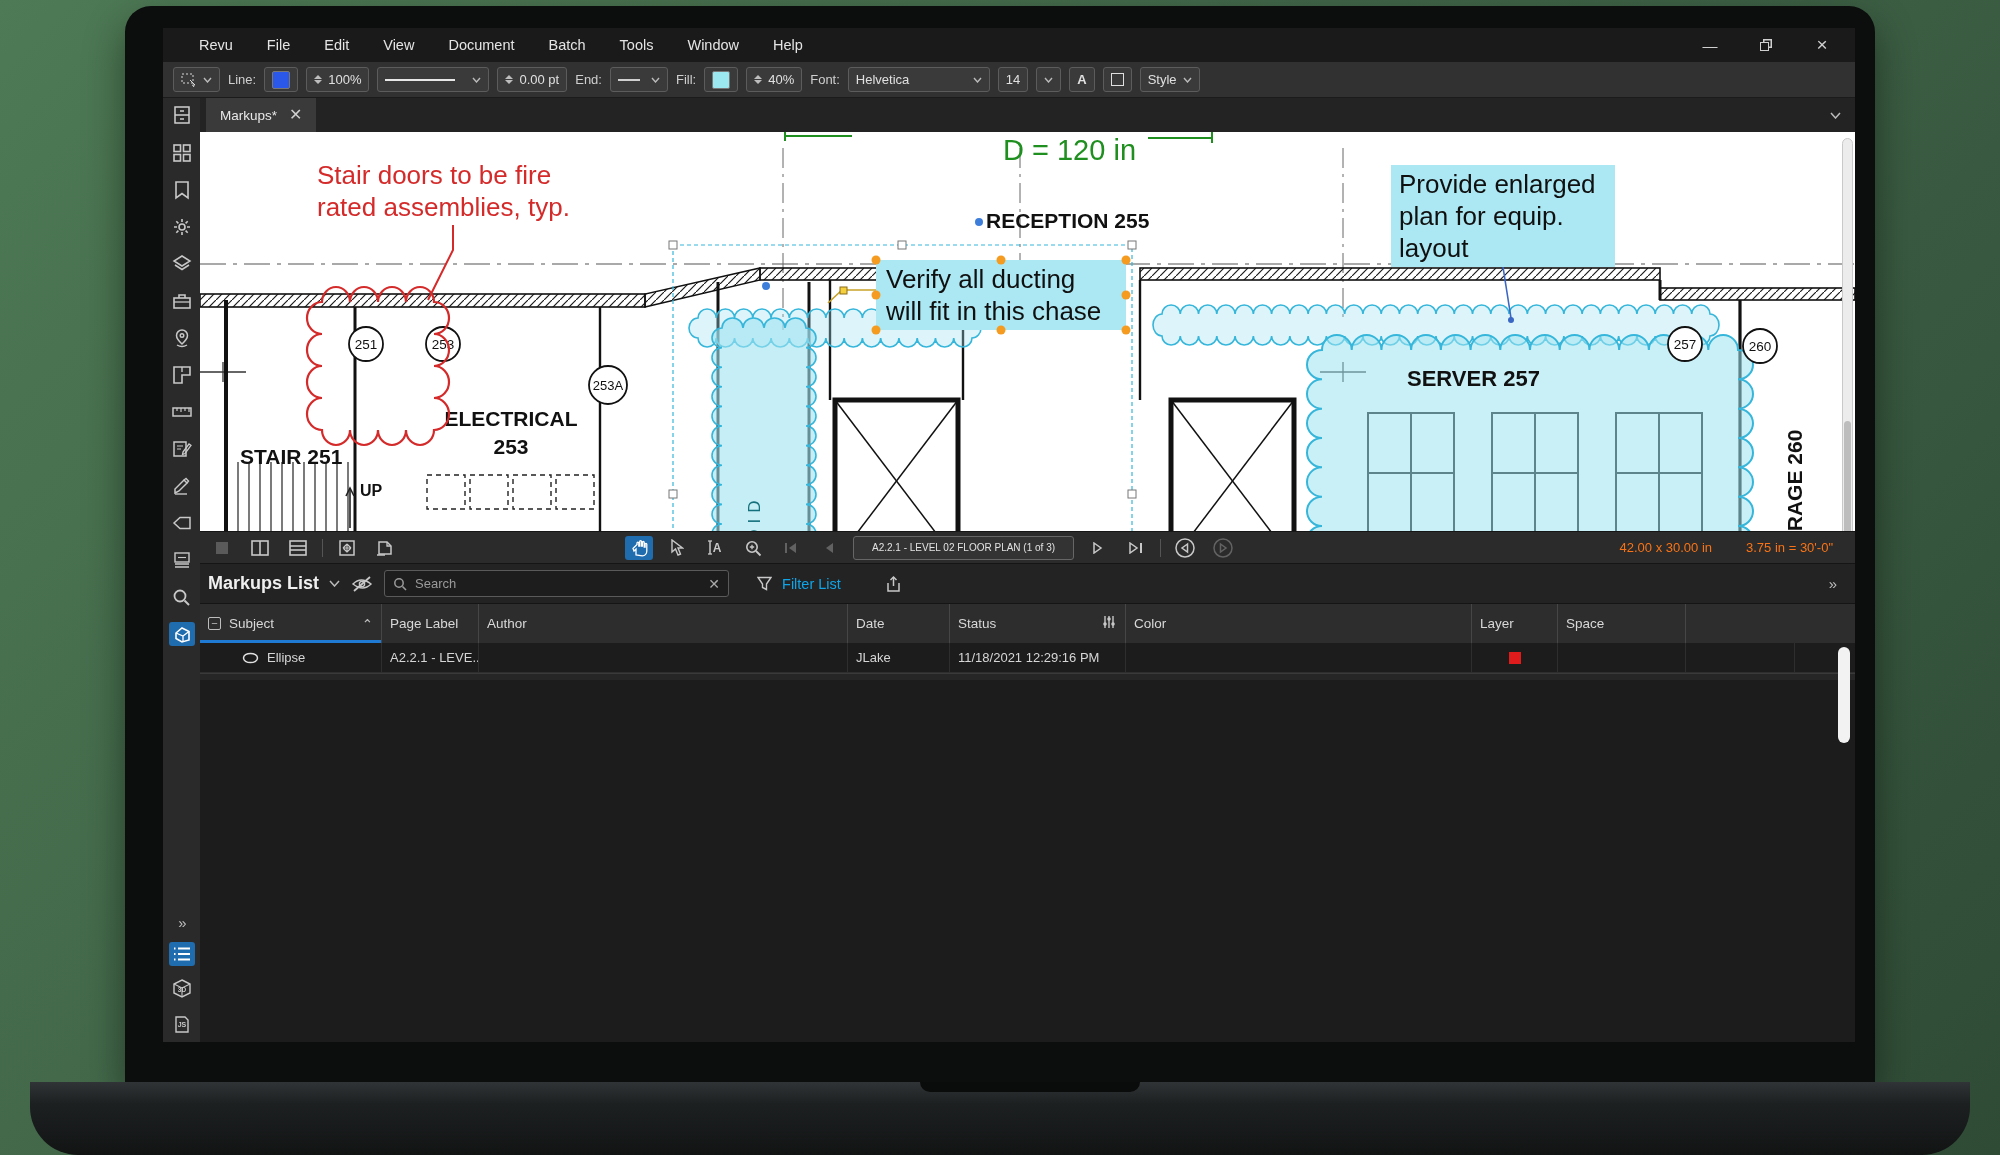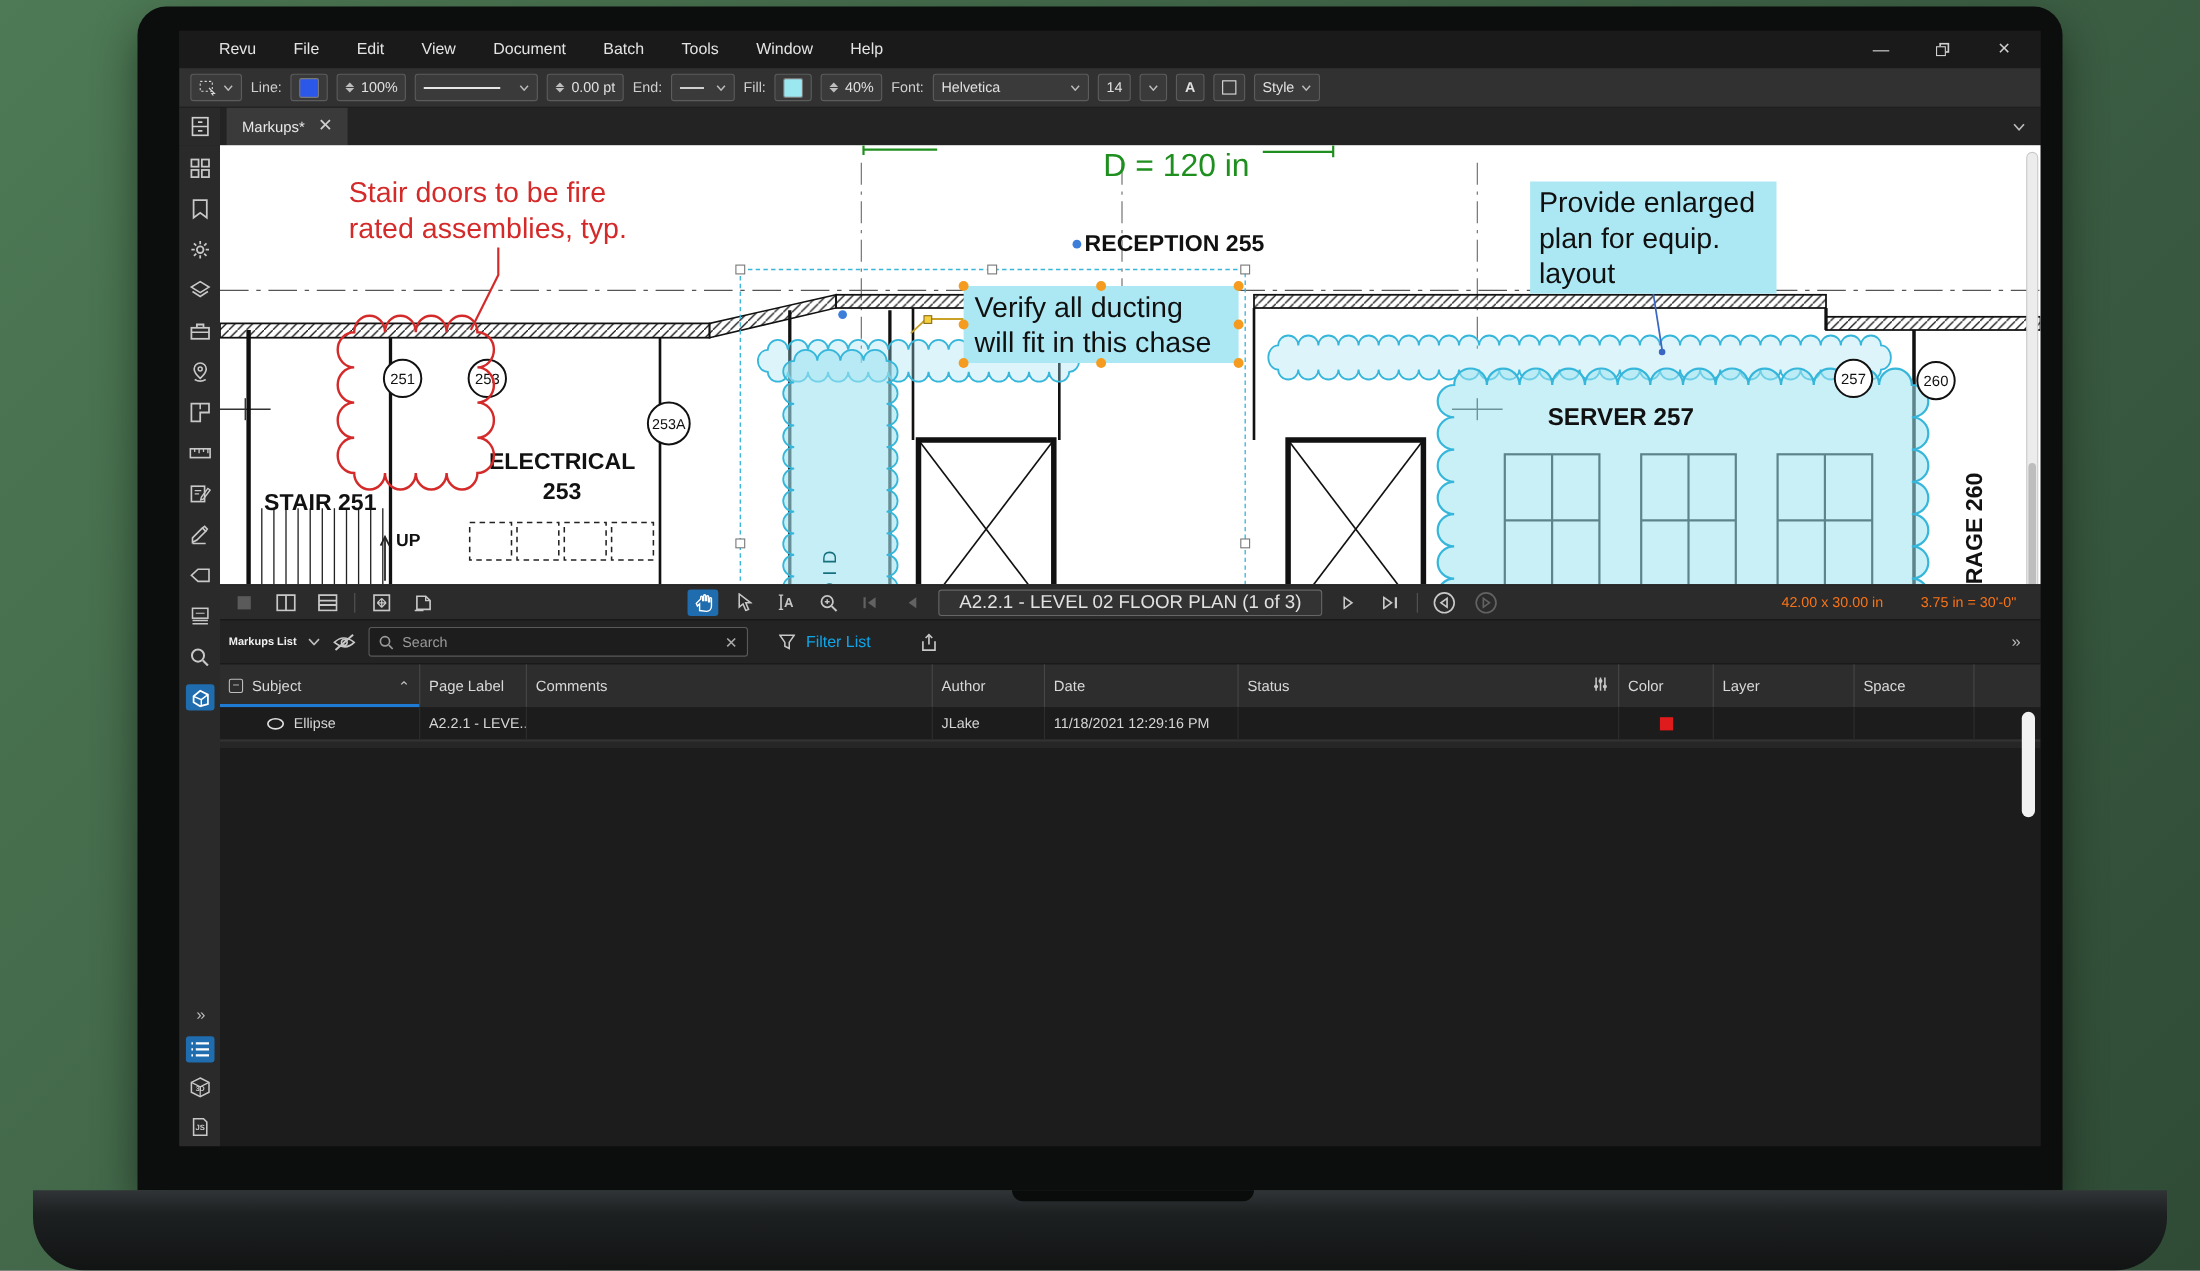--- a/index.html
+++ b/index.html
@@ -56,25 +56,25 @@
   .canvas svg.plan { display:block; width:1655px; height:732px; }
   .canvas-scroll { position:absolute; right:2px; top:6px; width:11px; height:706px; background:#ececec; border:1px solid #c9c9c9; border-radius:6px; }
   .canvas-scroll .thumb { position:absolute; left:1px; top:40%; width:7px; height:120px; background:#bdbdbd; border-radius:4px; }
   
   .navbar { height:32px; flex:0 0 32px; background:#2b2b2b; display:flex; align-items:center; gap:10px; padding:0 8px; border-top:1px solid #161616; font-size:13px; }
   .nbtn { width:28px; height:24px; display:flex; align-items:center; justify-content:center; border-radius:3px; }
   .nbtn.sel { background:#1f6cae; }
   .nbtn.dim { opacity:.35; }
   .ndiv { width:1px; height:18px; background:#555; }
   .page-btn { height:24px; border:1px solid #666; border-radius:3px; background:#333; color:#e2e2e2;
-              display:flex; align-items:center; padding:0 18px; font-size:17px; }
+              display:flex; align-items:center; padding:0 18px; font-size:10px; }
   .nav-right { margin-left:auto; display:flex; gap:34px; padding-right:14px; color:#f97316; }
   
   .panelhdr { height:40px; flex:0 0 40px; background:#232323; display:flex; align-items:center; gap:10px; padding:0 8px; border-top:1px solid #151515; }
-  .ptitle { color:#f0f0f0; font-weight:bold; font-size:10px; }
+  .ptitle { color:#f0f0f0; font-weight:bold; font-size:18px; }
   .searchbox { width:345px; height:27px; background:#1d1d1d; border:1px solid #5a5a5a; border-radius:3px;
                display:flex; align-items:center; gap:8px; padding:0 8px; }
   .searchbox input { flex:1; background:transparent; border:none; outline:none; color:#ddd; font-size:13px; font-family:"Liberation Sans",sans-serif; }
   .searchbox input::placeholder { color:#9a9a9a; }
   .flabel { color:#0ea5e9; font-size:14.5px; }
   .phdr-right { margin-left:auto; padding-right:12px; }
   
   .tablehdr { height:40px; flex:0 0 40px; background:#2d2d2d; display:grid;
               grid-template-columns:181px 97px 369px 102px 176px 346px 86px 128px 109px 1fr;
               align-items:center; font-size:13.5px; color:#d8d8d8; position:relative; border-top:1px solid #151515; }
@@ -728,23 +728,20 @@
         </div>
 
         <div class="tablehdr">
           <div class="th">
             <span class="collapse-box">−</span>
             <span>Subject</span>
             <span class="sort">⌃</span>
           </div>
           <div class="th">
               <span>Page Label</span>
-            </div>
-          <div class="th">
-              <span>Comments</span>
             </div>
           <div class="th">
               <span>Author</span>
             </div>
           <div class="th">
               <span>Date</span>
             </div>
           <div class="th">
             <span>Status</span>
             <span class="sort"><svg width="16" height="14" viewBox="0 0 16 14">

